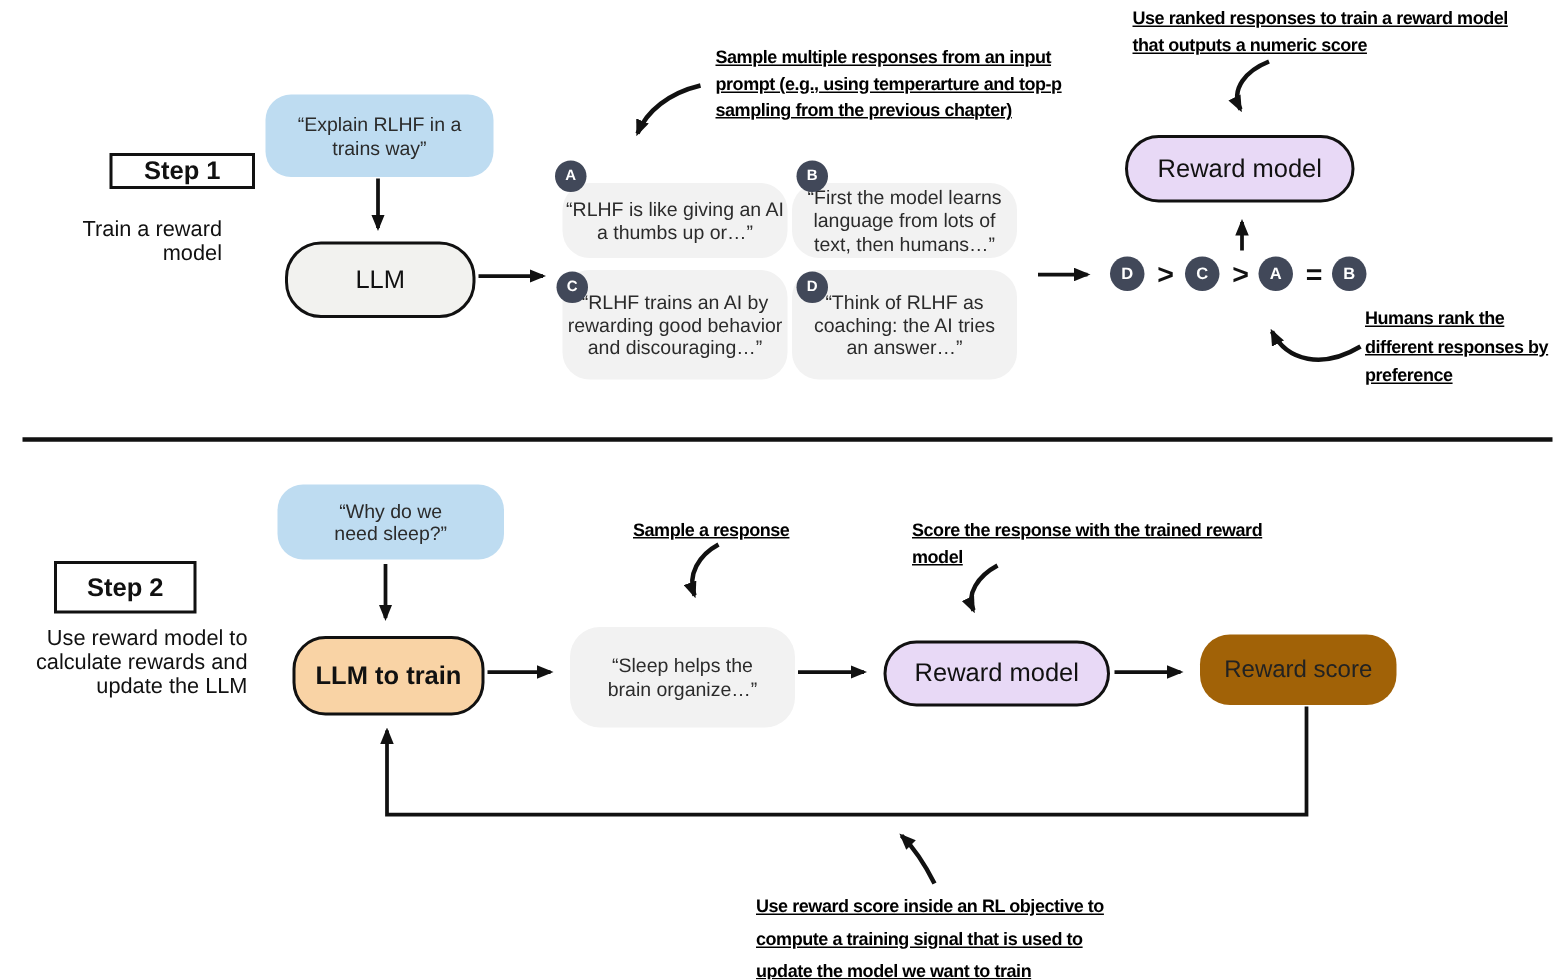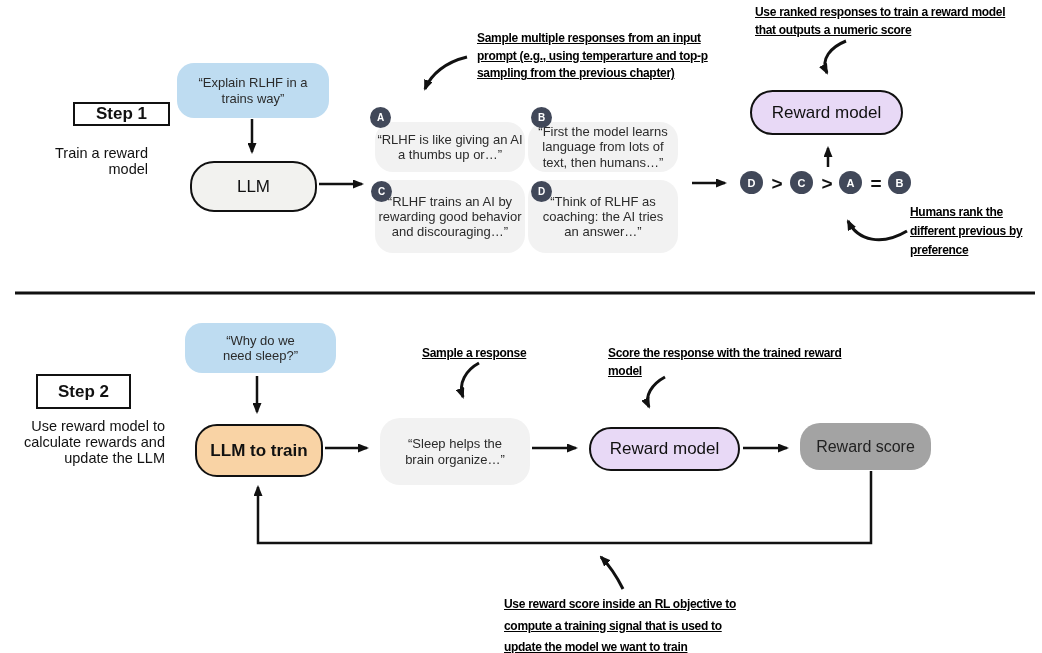--- a/index.html
+++ b/index.html
@@ -14,21 +14,21 @@
     text-align:center;font-size:13px;line-height:1.17;color:#2b2b2b;white-space:pre-line;
   }
   .bubble.blue{background:#bedcf1;}
   .node{
     background:#f2f2ef;border:2.5px solid #111;border-radius:24px;box-sizing:border-box;
     display:flex;align-items:center;justify-content:center;font-size:17px;color:#111;
   }
   .node.purple{background:#e8d9f6;}
   .node.orange{background:#f9d3a5;font-weight:700;}
   .scorebox{
-    background:#a3a3a3;border-radius:20px;display:flex;align-items:center;justify-content:center;
+    background:#a16207;border-radius:20px;display:flex;align-items:center;justify-content:center;
     font-size:16px;color:#222;
   }
   .stepbox{
     border:2.5px solid #111;box-sizing:border-box;background:#fff;
     display:flex;align-items:center;justify-content:center;font-weight:700;font-size:17px;
   }
   .caption{text-align:right;font-size:14.5px;line-height:1.12;white-space:pre-line;color:#111;}
   .ann{
     font-weight:700;font-size:12px;letter-spacing:-0.3px;line-height:17.5px;
     white-space:pre-line;color:#000000;text-decoration:underline;
@@ -118,21 +118,21 @@
   <div class="abs op" style="left:817px;top:172px;">&gt;</div>
   <div class="abs rankc" style="left:839px;top:171px;">A</div>
   <div class="abs op" style="left:866px;top:172px;">=</div>
   <div class="abs rankc" style="left:888px;top:171px;">B</div>
 
   <div class="abs node purple" style="left:750px;top:90px;width:153px;height:45px;">Reward model</div>
 
   <div class="abs ann" style="left:755px;top:4px;width:282px;">Use ranked responses to train a reward model
 that outputs a numeric score</div>
   <div class="abs ann rank" style="left:910px;top:203px;width:128px;">Humans rank the
-different previous by
+different responses by
 preference</div>
 
   <div class="abs stepbox" style="left:36px;top:374px;width:95px;height:35px;">
     <span>Step 2</span>
   </div>
   <div class="abs caption" style="left:5px;top:418px;width:160px;">Use reward model to
 calculate rewards and
 update the LLM</div>
 
   <div class="abs bubble blue" style="left:185px;top:323px;width:151px;height:50px;border-radius:17px;">“Why do we

